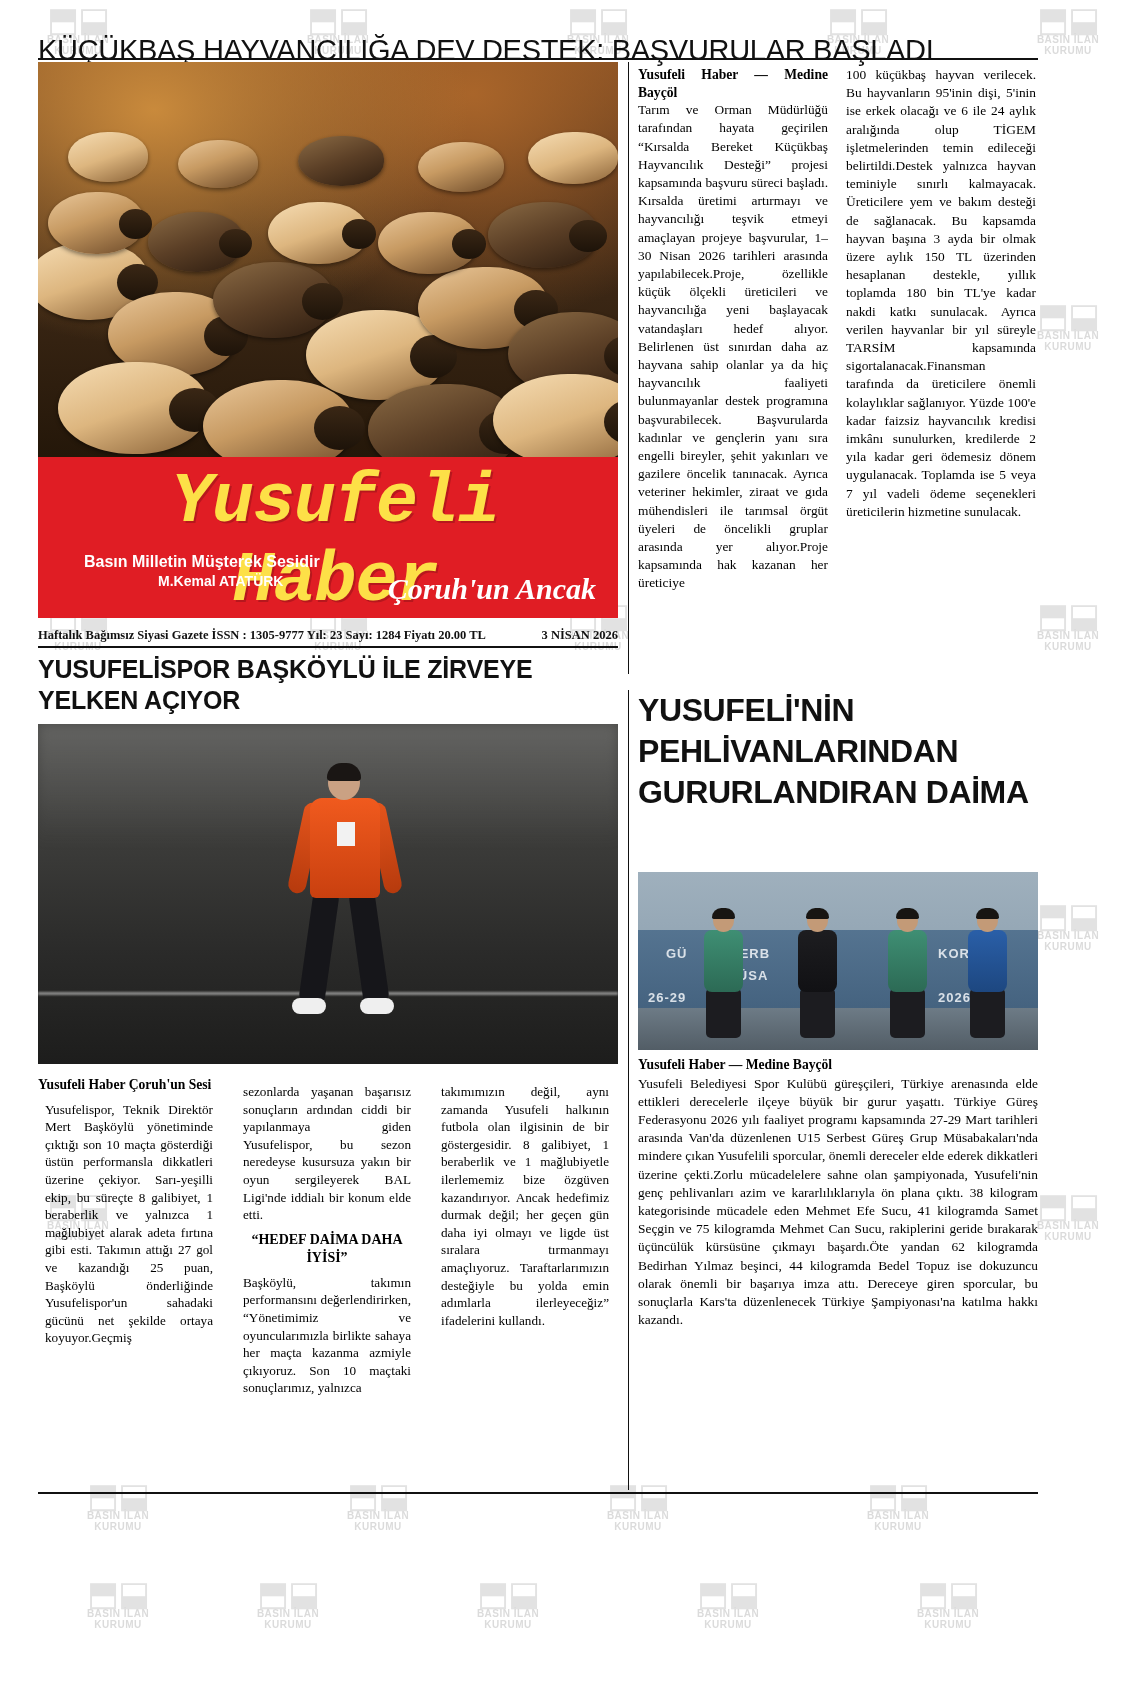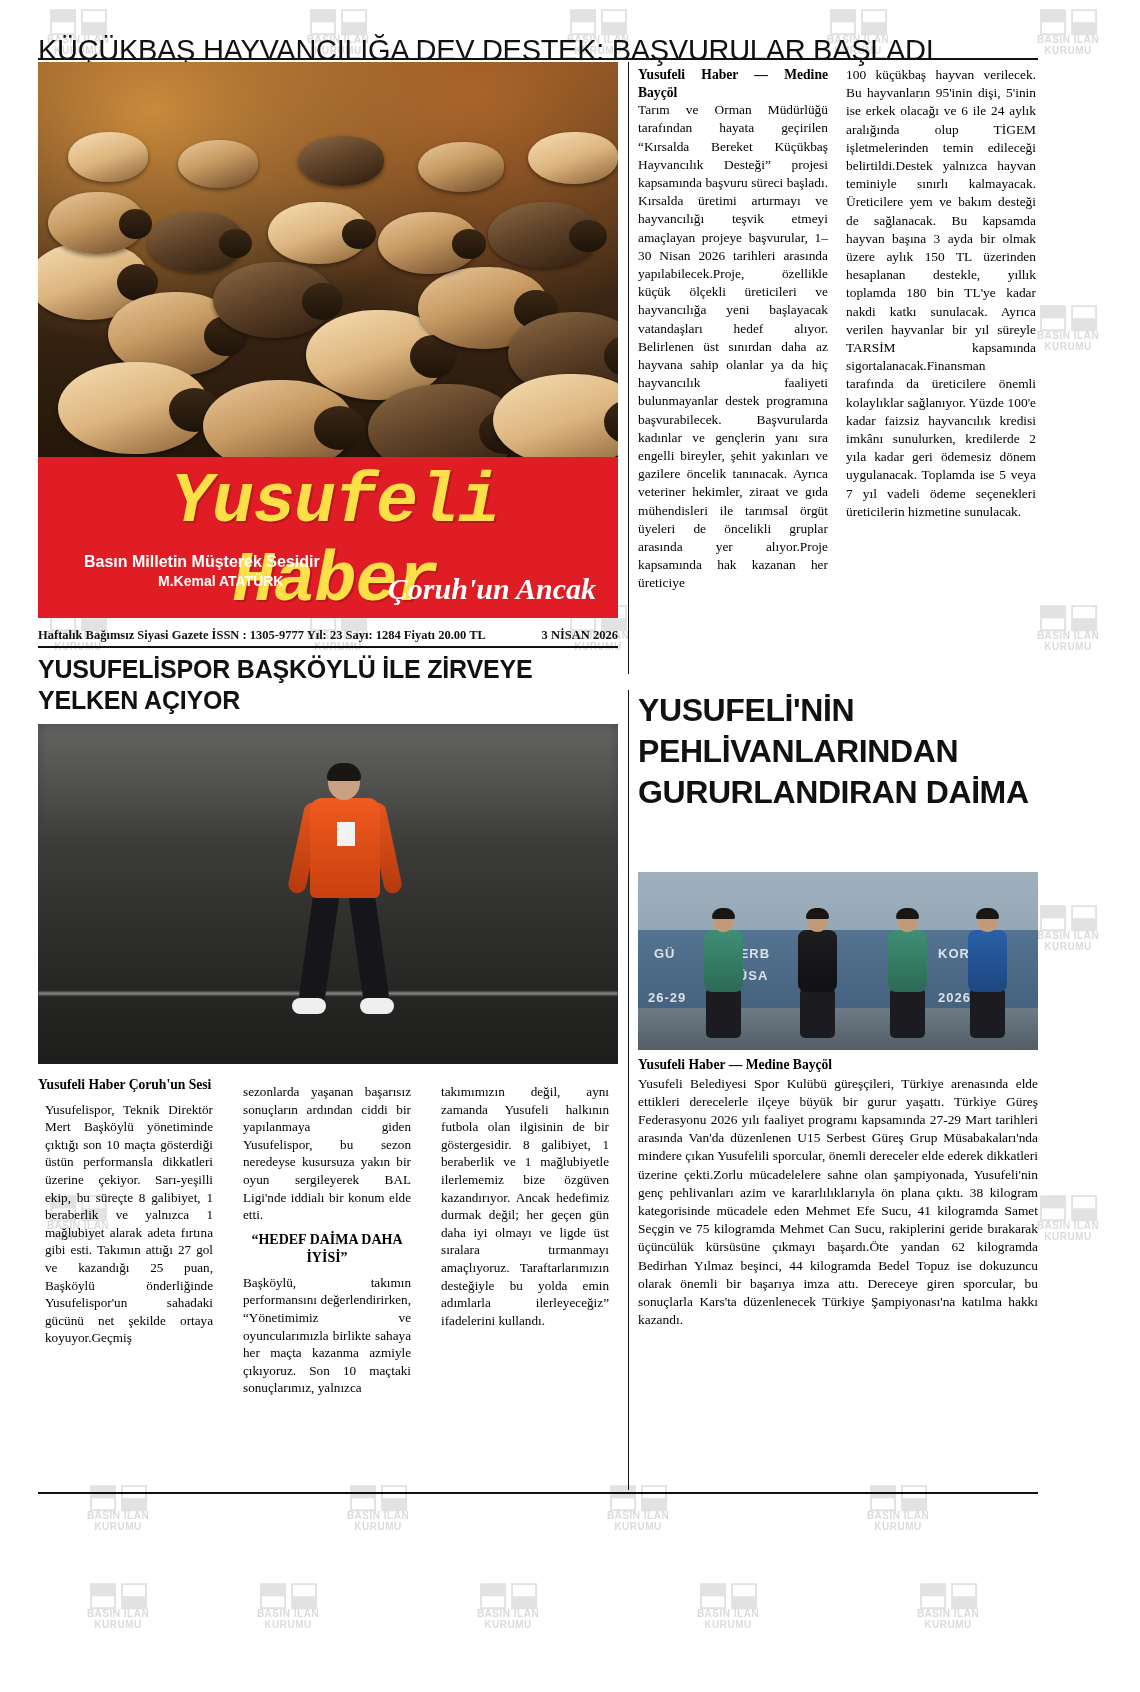--- a/index.html
+++ b/index.html
@@ -714,21 +714,21 @@
     <div class="rc">
       <p>100 küçükbaş hayvan verilecek. Bu hayvanların 95'inin dişi, 5'inin ise erkek olacağı ve 6 ile 24 aylık aralığında olup TİGEM işletmelerinden temin edileceği belirtildi.Destek yalnızca hayvan teminiyle sınırlı kalmayacak. Üreticilere yem ve bakım desteği de sağlanacak. Bu kapsamda hayvan başına 3 ayda bir olmak üzere aylık 150 TL üzerinden hesaplanan destekle, yıllık toplamda 180 bin TL'ye kadar nakdi katkı sunulacak. Ayrıca verilen hayvanlar bir yıl süreyle TARSİM kapsamında sigortalanacak.Finansman tarafında da üreticilere önemli kolaylıklar sağlanıyor. Yüzde 100'e kadar faizsiz hayvancılık kredisi imkânı sunulurken, kredilerde 2 yıla kadar geri ödemesiz dönem uygulanacak. Toplamda ise 5 veya 7 yıl vadeli ödeme seçenekleri üreticilerin hizmetine sunulacak.</p>
     </div>
   </div>
 
   <div class="headline3">YUSUFELİ'NİN PEHLİVANLARINDAN GURURLANDIRAN DAİMA</div>
 
   <div class="wrestlers-photo">
     <div class="wall"></div>
     <div class="banner"></div>
-    <div class="banner-txt" style="left:16px; top:74px;">GÜ</div>
+    <div class="banner-txt" style="left:28px; top:74px;">GÜ</div>
     <div class="banner-txt" style="left:92px; top:74px;">SERB</div>
     <div class="banner-txt" style="left:88px; top:96px;">MÜSA</div>
     <div class="banner-txt" style="left:10px; top:118px;">26-29</div>
     <div class="banner-txt" style="left:300px; top:74px;">KORO</div>
     <div class="banner-txt" style="left:300px; top:118px;">2026</div>
     <div class="floor"></div>
     <div class="wr" style="left:56px;">
         <div class="lg"></div>
         <div class="b" style="background:linear-gradient(180deg,#3f8f74,#2c6a55);"></div>
         <div class="h"></div>

